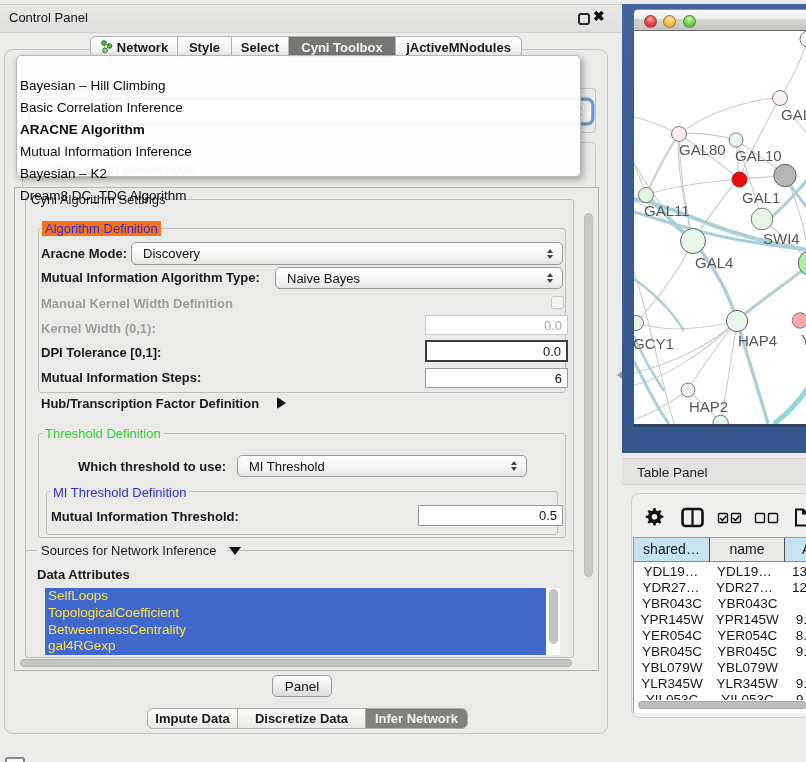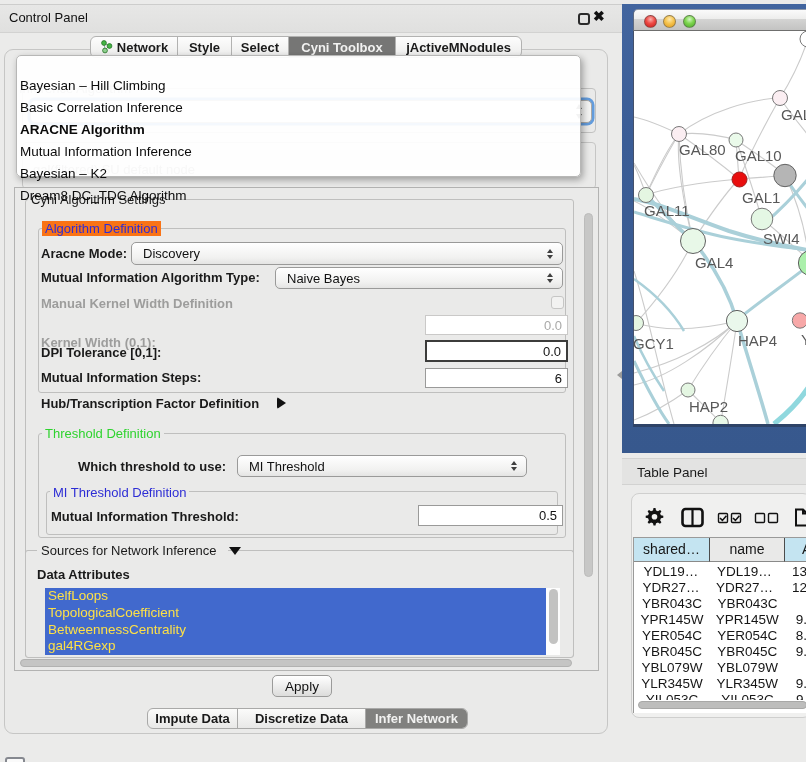--- a/index.html
+++ b/index.html
@@ -63,21 +63,21 @@
     <span>Discovery</span>
       <span class="arr"></span>
   </div>
   <div class="abs b13" style="left:41px;top:270px;">Mutual Information Algorithm Type:</div>
   <div class="abs combo" style="left:275px;top:267px;width:288px;height:22px;">
     <span>Naive Bayes</span>
       <span class="arr"></span>
   </div>
   <div class="abs g13" style="left:41px;top:296px;">Manual Kernel Width Definition</div>
   <div class="abs" style="left:551px;top:296px;width:13px;height:13px;border:1px solid #c6c6c5;border-radius:3px;background:#f2f2f1;box-sizing:border-box;"></div>
-  <div class="abs g13" style="left:41px;top:321px;margin-top:14px;">Kernel Width (0,1):</div>
+  <div class="abs g13" style="left:41px;top:321px;">Kernel Width (0,1):</div>
   <div class="abs field" style="left:425px;top:315px;width:143px;height:20px;border-color:#cac9c8;color:#a9a9a8;">0.0</div>
   <div class="abs b13" style="left:41px;top:345px;">DPI Tolerance [0,1]:</div>
   <div class="abs field" style="left:425px;top:340px;width:143px;height:22px;border:2px solid #3c3c3b;color:#111;">0.0</div>
   <div class="abs b13" style="left:41px;top:370px;">Mutual Information Steps:</div>
   <div class="abs field" style="left:425px;top:368px;width:143px;height:20px;color:#111;">6</div>
   <div class="abs b13" style="left:41px;top:396px;">Hub/Transcription Factor Definition</div>
   <div class="abs" style="left:277px;top:397px;width:0;height:0;border-top:6px solid transparent;border-bottom:6px solid transparent;border-left:9px solid #111;border-radius:2px;"></div>
 
   <div class="abs" style="left:38px;top:433px;width:526px;height:103px;border:1px solid #bfbfbe;border-radius:3px;"></div>
   <div class="abs" style="left:42px;top:426px;background:#eaeae9;padding:0 3px;font-size:13px;color:#2fd32f;">Threshold Definition</div>
@@ -97,21 +97,21 @@
   <div class="abs b13" style="left:37px;top:567px;">Data Attributes</div>
   <div class="abs" style="left:45px;top:588px;width:501px;height:67px;background:#4169cd;color:#fde047;font-size:13.5px;line-height:16.8px;padding-left:3px;box-sizing:border-box;">
     SelfLoops<br>TopologicalCoefficient<br>BetweennessCentrality<br>gal4RGexp</div>
   <div class="abs" style="left:546px;top:588px;width:14px;height:67px;background:#fdfdfd;"></div>
   <div class="abs" style="left:549px;top:589px;width:9px;height:55px;border-radius:5px;background:#c2c2c1;"></div>
   <div class="abs" style="left:20px;top:659px;width:552px;height:8px;border-radius:4px;background:#c5c5c4;border:1px solid #b2b2b1;box-sizing:border-box;"></div>
 </div>
 <div class="abs" id="cp-bottom">
   <div class="abs" style="left:272px;top:675px;width:60px;height:22px;border:1px solid #9b9b9a;border-radius:5px;
        background:linear-gradient(#ffffff,#dcdcdb);box-sizing:border-box;display:flex;align-items:center;justify-content:center;
-       font-size:13.5px;color:#111;">Apply</div>
+       font-size:13.5px;color:#111;">Panel</div>
   <div class="abs" style="left:147px;top:708px;width:321px;height:21px;border:1px solid #a9a9a8;border-radius:6px;
        background:linear-gradient(#fbfbfa,#e8e8e7);box-sizing:border-box;display:flex;font-size:13px;font-weight:bold;color:#1a1a1a;overflow:hidden;">
     <div style="width:90px;display:flex;align-items:center;justify-content:center;border-right:1px solid #a9a9a8;box-sizing:border-box;">Impute Data</div>
     <div style="width:128px;display:flex;align-items:center;justify-content:center;border-right:1px solid #a9a9a8;box-sizing:border-box;">Discretize Data</div>
     <div style="flex:1;display:flex;align-items:center;justify-content:center;background:#81817f;color:#f2f2f1;">Infer Network</div>
   </div>
   <div class="abs" style="left:5px;top:757px;width:20px;height:13px;border:2px solid #85888f;border-radius:3px;background:#fafafa;box-sizing:border-box;"></div>
 </div>
 <div class="abs" id="popup-layer" style="left:16px;top:55px;width:565px;height:122px;
      background:rgba(255,255,255,0.93);border:1px solid #b7b7b6;border-radius:5px;

